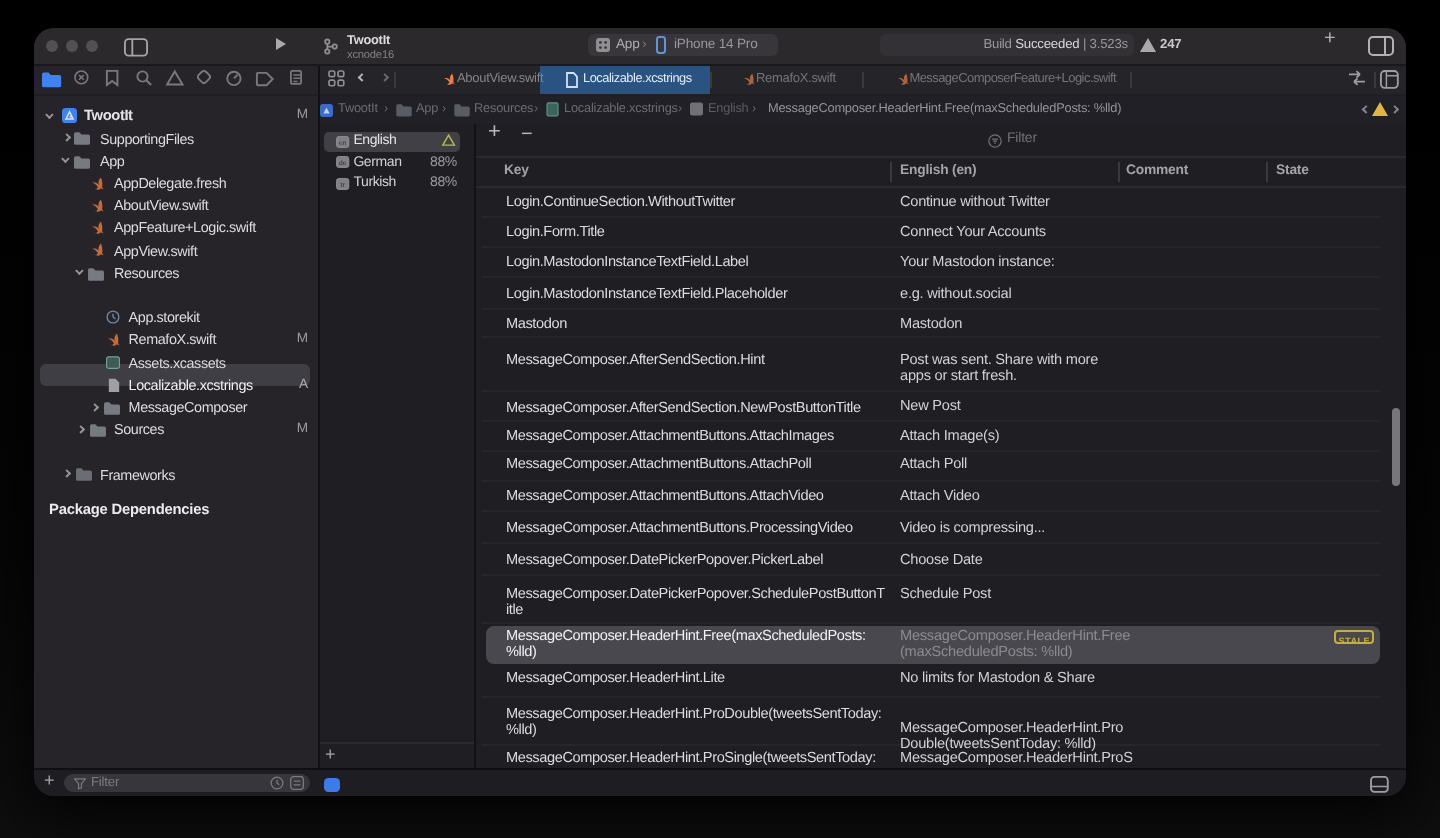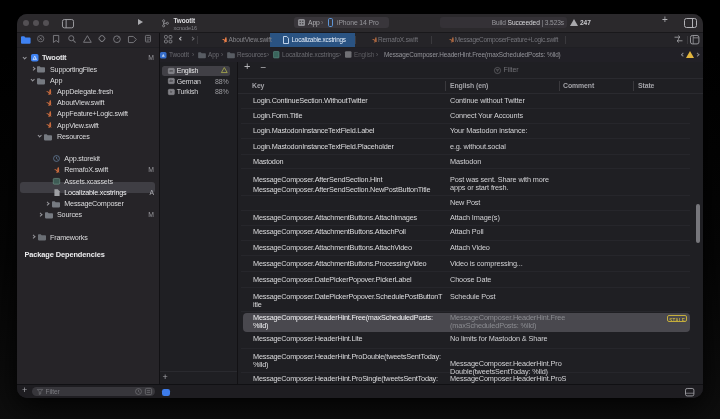--- a/index.html
+++ b/index.html
@@ -365,21 +365,21 @@
     <div class="k" style="top:98.7px">Login.Form.Title</div>
       <div class="v" style="top:98.7px">Connect Your Accounts</div>
     <div class="k" style="top:113.7px">Login.MastodonInstanceTextField.Label</div>
       <div class="v" style="top:113.7px">Your Mastodon instance:</div>
     <div class="k" style="top:129.2px">Login.MastodonInstanceTextField.Placeholder</div>
       <div class="v" style="top:129.2px">e.g. without.social</div>
     <div class="k" style="top:144.1px">Mastodon</div>
       <div class="v gray" style="top:144.1px">Mastodon</div>
     <div class="k" style="top:162.2px">MessageComposer.AfterSendSection.Hint</div>
       <div class="v" style="top:162.2px">Post was sent. Share with more<br>apps or start fresh.</div>
-    <div class="k" style="top:172px">MessageComposer.AfterSendSection.NewPostButtonTitle</div>
+    <div class="k" style="top:186px">MessageComposer.AfterSendSection.NewPostButtonTitle</div>
       <div class="v" style="top:185.2px">New Post</div>
     <div class="k" style="top:200.2px">MessageComposer.AttachmentButtons.AttachImages</div>
       <div class="v" style="top:200.2px">Attach Image(s)</div>
     <div class="k" style="top:214.3px">MessageComposer.AttachmentButtons.AttachPoll</div>
       <div class="v" style="top:214.3px">Attach Poll</div>
     <div class="k" style="top:230.7px">MessageComposer.AttachmentButtons.AttachVideo</div>
       <div class="v" style="top:230.7px">Attach Video</div>
     <div class="k" style="top:246.7px">MessageComposer.AttachmentButtons.ProcessingVideo</div>
       <div class="v" style="top:246.7px">Video is compressing...</div>
     <div class="k" style="top:262px">MessageComposer.DatePickerPopover.PickerLabel</div>

